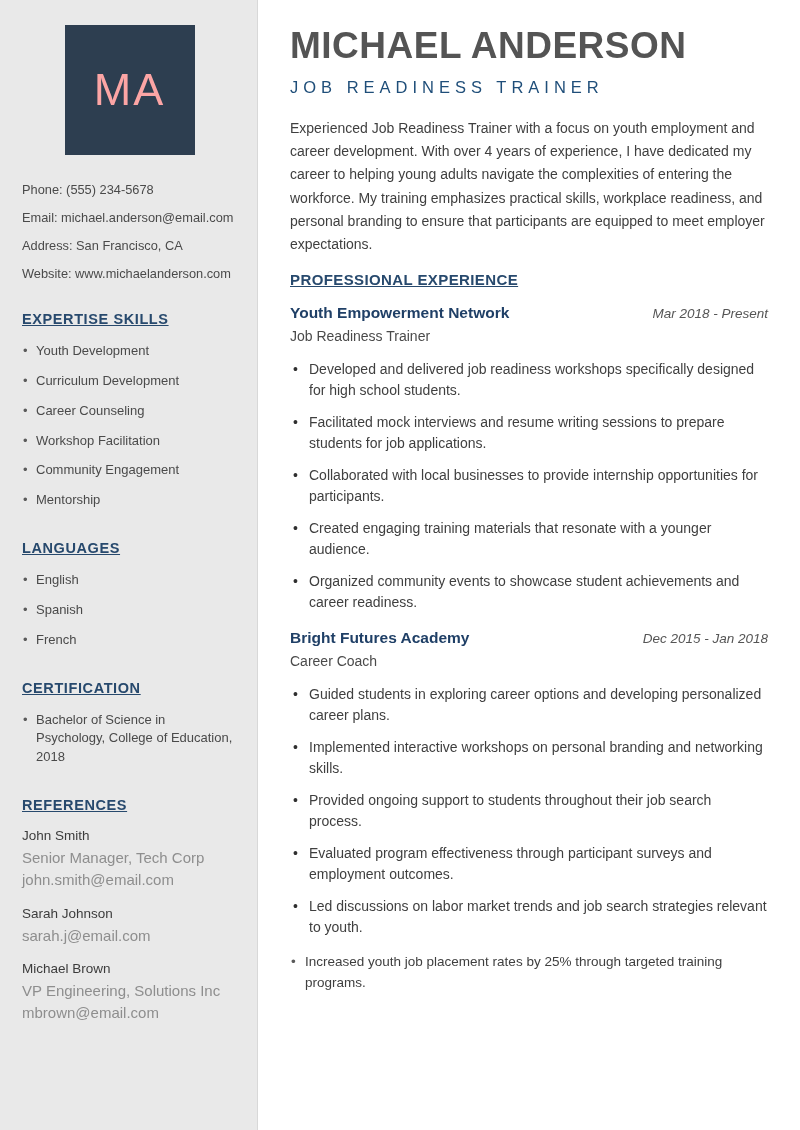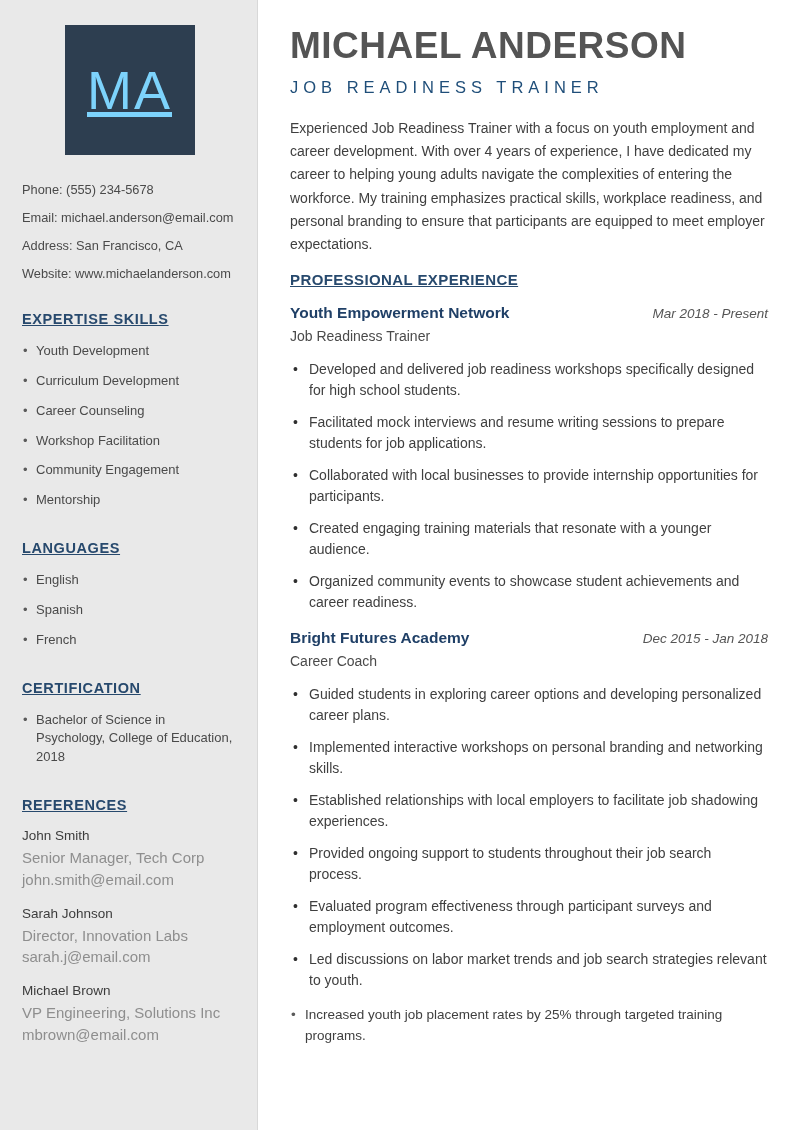--- a/index.html
+++ b/index.html
@@ -16,21 +16,21 @@
     flex: 0 0 258px; width: 258px;
     background: #e9e9e9;
     border-right: 1px solid #d8d8d8;
     padding: 25px 20px 30px 22px;
   }
   .avatar {
     width: 130px; height: 130px; background: #2d3e50;
     margin: 0 auto;
     display: flex; align-items: center; justify-content: center;
   }
-  .avatar-initials { color: #7dd3fc; font-size: 54px; letter-spacing: 2px; text-decoration: underline; }
+  .avatar-initials { color: #fca5a5; font-size: 45px; letter-spacing: 2px; }
 
   .contact { margin-top: 27px; }
   .contact-line { font-size: 12.8px; color: #4a4a4a; margin-bottom: 13px; }
 
   .side-h {
     font-size: 14.5px; font-weight: bold; color: #27496d;
     text-decoration: underline; letter-spacing: 0.6px;
     margin: 30px 0 15px 0;
   }
   ul.side-list { list-style: none; }
@@ -135,21 +135,20 @@
     <div>
 
         <div class="ref">
           <div class="ref-name">John Smith</div>
           <div class="ref-role">Senior Manager, Tech Corp</div>
           <div class="ref-email">john.smith@email.com</div>
         </div>
 
         <div class="ref">
           <div class="ref-name">Sarah Johnson</div>
-          <div class="ref-role">Director, Innovation Labs</div>
           <div class="ref-email">sarah.j@email.com</div>
         </div>
 
         <div class="ref">
           <div class="ref-name">Michael Brown</div>
           <div class="ref-role">VP Engineering, Solutions Inc</div>
           <div class="ref-email">mbrown@email.com</div>
         </div>
       </div>
   </aside>
@@ -187,21 +186,20 @@
         <span class="company">Bright Futures Academy</span>
         <span class="dates">Dec 2015 - Jan 2018</span>
       </div>
       <div class="role">Career Coach</div>
       <ul class="job-bullets">
 
           <li>Guided students in exploring career options and developing personalized career plans.</li>
 
           <li>Implemented interactive workshops on personal branding and networking skills.</li>
 
-          <li>Established relationships with local employers to facilitate job shadowing experiences.</li>
 
           <li>Provided ongoing support to students throughout their job search process.</li>
 
           <li>Evaluated program effectiveness through participant surveys and employment outcomes.</li>
 
           <li>Led discussions on labor market trends and job search strategies relevant to youth.</li>
         </ul>
     </section>
 
     <ul class="ach-list">

